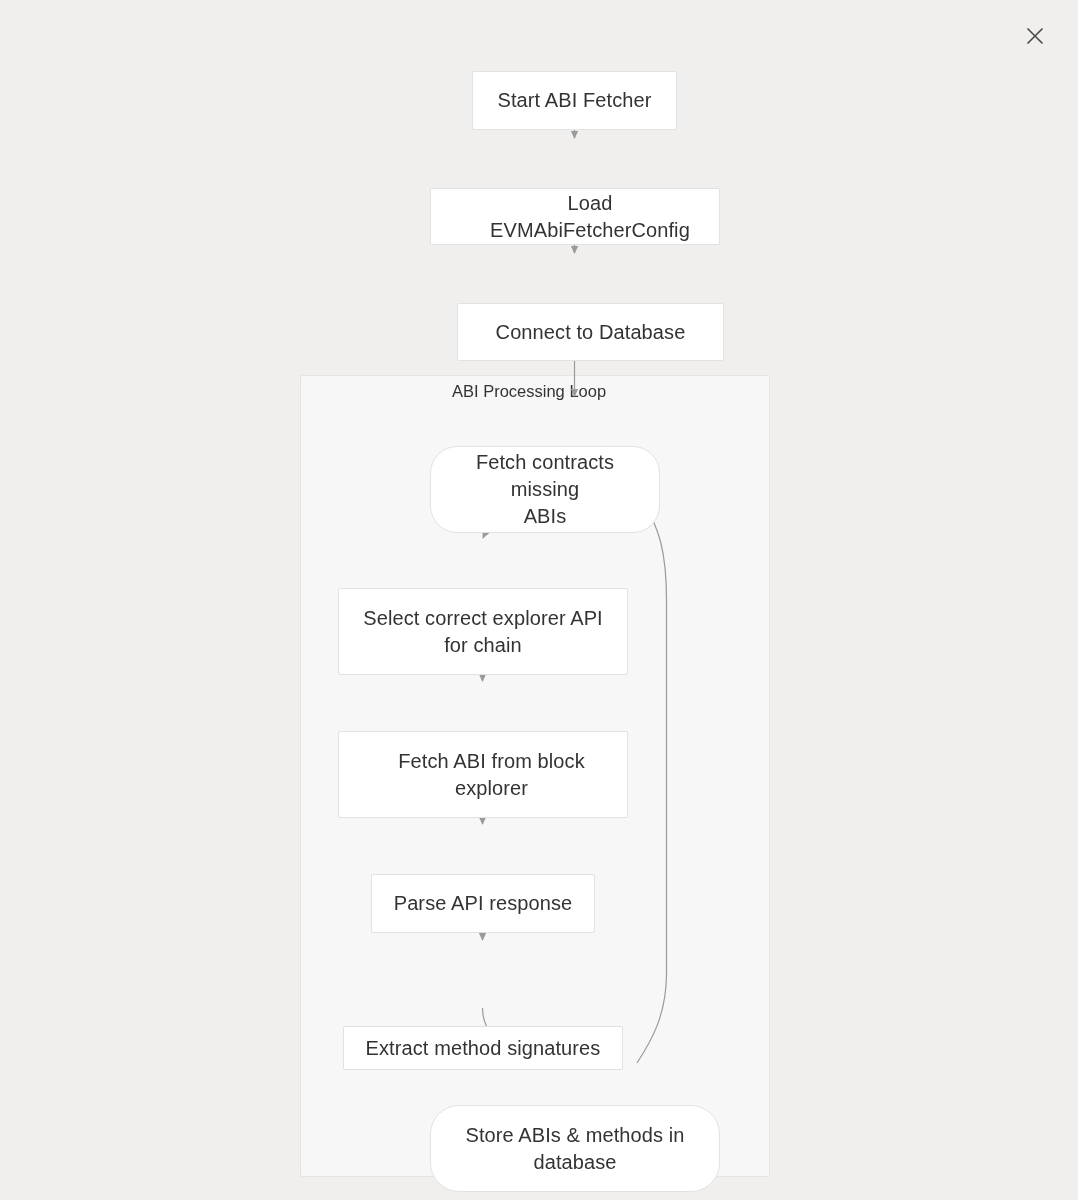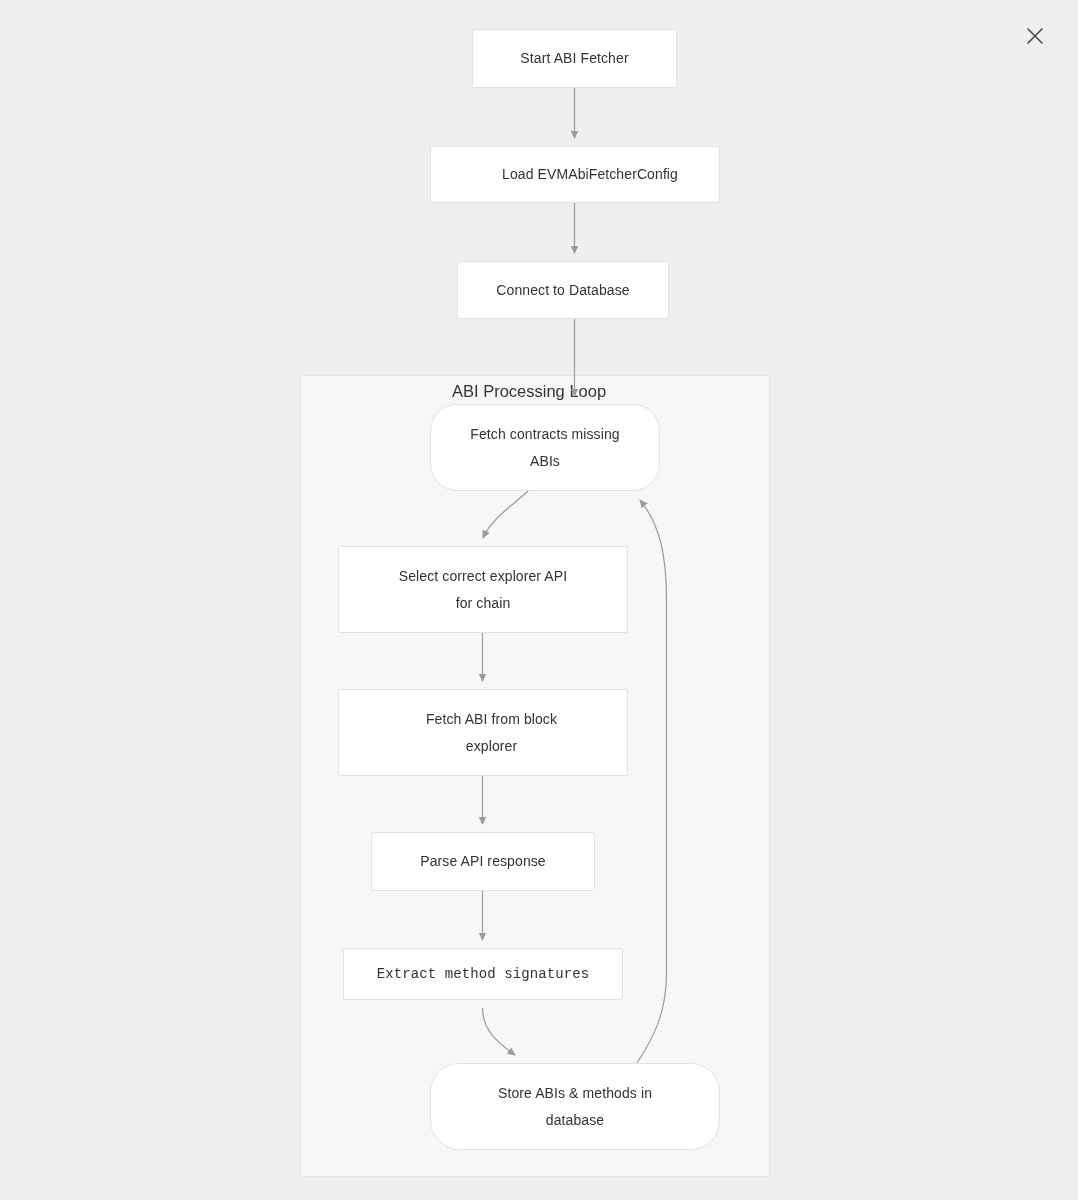--- a/index.html
+++ b/index.html
@@ -32,24 +32,25 @@
     position: absolute;
     background: #ffffff;
     border: 1px solid #e2e2e2;
     border-radius: 2px;
     display: flex;
     align-items: center;
     justify-content: center;
     text-align: center;
     box-sizing: border-box;
     color: #333333;
-    font-size: 14px;
+    font-size: 20px;
     line-height: 27px;
     letter-spacing: 0.1px;
     padding: 0 14px;
+    margin-top: 42px;
   }
   .node-label {
     display: block;
     white-space: pre-line;
   }
   .cluster {
     position: absolute;
     background: #f7f7f7;
     border: 1px solid #e4e4e4;
     border-radius: 2px;
@@ -110,21 +111,21 @@
   </svg>
 
   <div class="node" style="left:472px; top:29px; width:205px; height:59px;">
     <span class="node-label">Start ABI Fetcher</span>
   </div>
 
   <div class="node" style="left:430px; top:146px; width:290px; height:57px;padding-left:44px;">
     <span class="node-label">Load EVMAbiFetcherConfig</span>
   </div>
 
-  <div class="node" style="left:457px; top:261px; width:212px; height:58px;">
+  <div class="node" style="left:457px; top:261px; width:267px; height:58px;">
     <span class="node-label">Connect to Database</span>
   </div>
 
   <div class="node" style="left:430px; top:404px; width:230px; height:87px;border-radius:27px;">
     <span class="node-label">Fetch contracts missing
 ABIs</span>
   </div>
 
   <div class="node" style="left:338px; top:546px; width:290px; height:87px;">
     <span class="node-label">Select correct explorer API
@@ -133,21 +134,21 @@
 
   <div class="node" style="left:338px; top:689px; width:290px; height:87px;padding-left:31px;">
     <span class="node-label">Fetch ABI from block
 explorer</span>
   </div>
 
   <div class="node" style="left:371px; top:832px; width:224px; height:59px;">
     <span class="node-label">Parse API response</span>
   </div>
 
-  <div class="node" style="left:343px; top:948px; width:280px; height:52px;font-family:Liberation Mono, monospace;">
+  <div class="node" style="left:343px; top:984px; width:280px; height:44px;">
     <span class="node-label">Extract method signatures</span>
   </div>
 
   <div class="node" style="left:430px; top:1063px; width:290px; height:87px;border-radius:29px;">
     <span class="node-label">Store ABIs &amp; methods in
 database</span>
   </div>
 
   <div class="close-btn">
     <svg width="22" height="22" viewBox="0 0 22 22" xmlns="http://www.w3.org/2000/svg">

